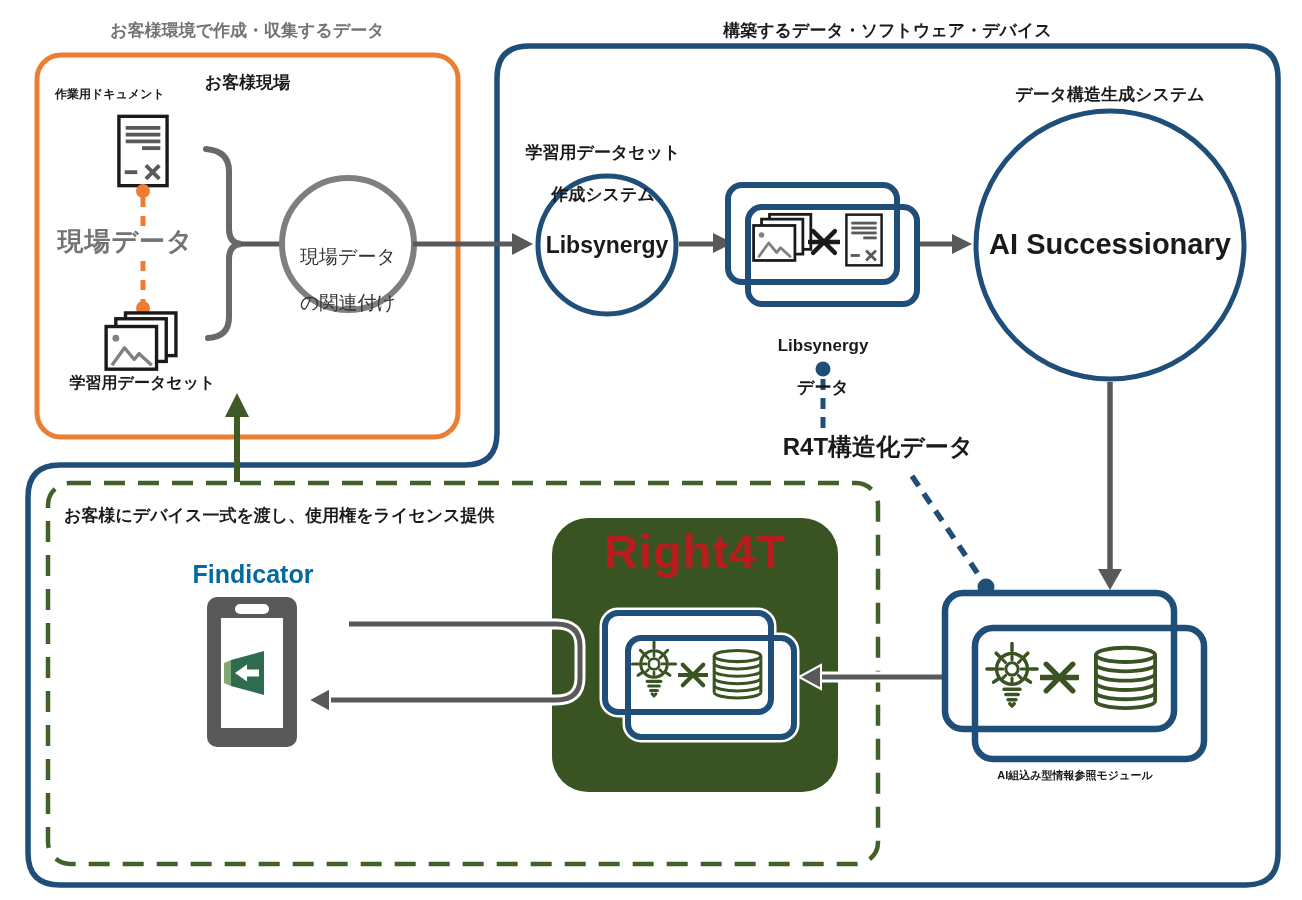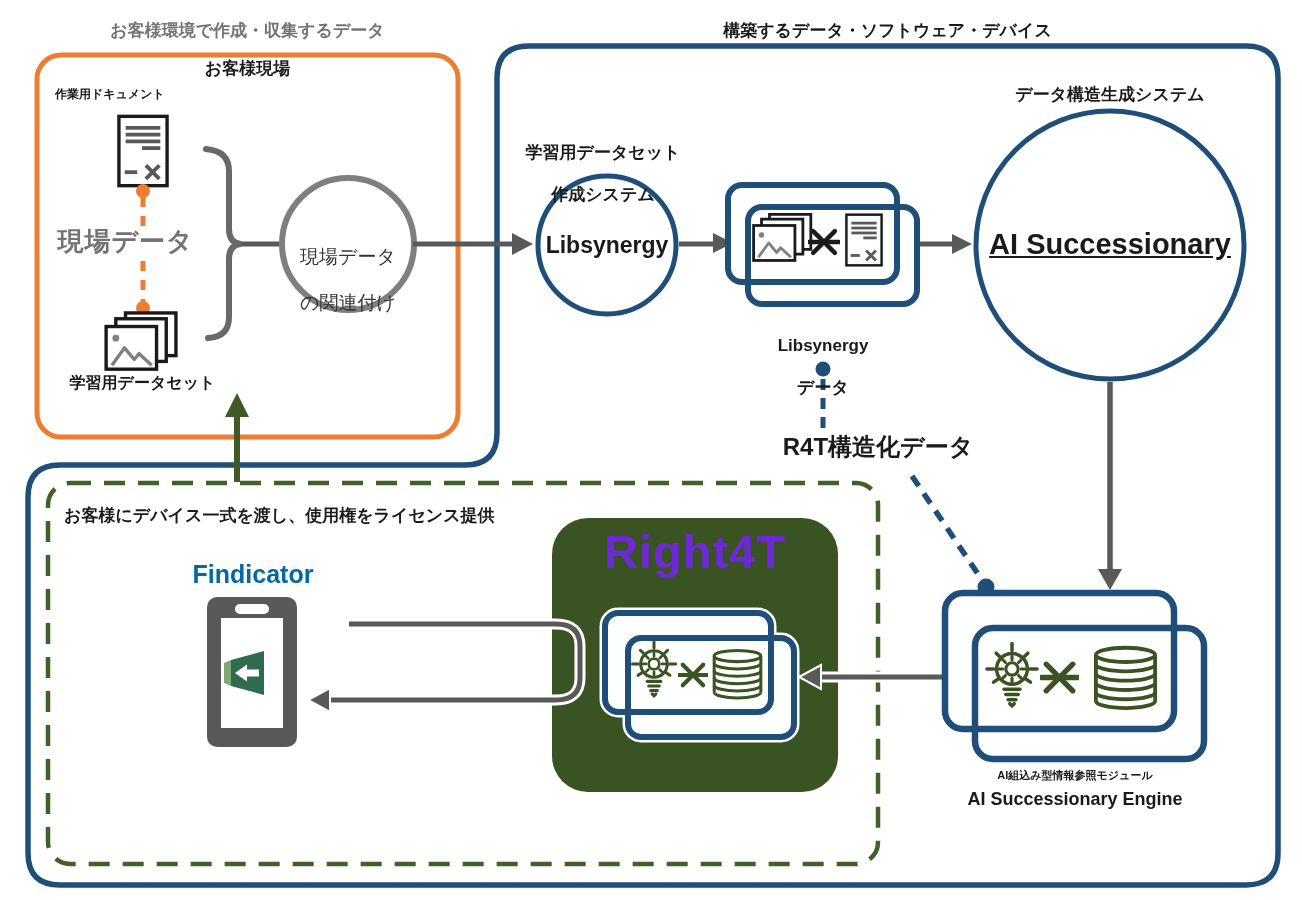--- a/index.html
+++ b/index.html
@@ -4,21 +4,21 @@
 <style>
   html,body{margin:0;padding:0;background:#fff;}
   #stage{position:relative;width:1302px;height:900px;background:#fff;overflow:hidden;
          font-family:"Liberation Sans","DejaVu Sans",sans-serif;color:#1a1a1a;}
   #gfx{position:absolute;left:0;top:0;width:1302px;height:900px;}
   .lbl{position:absolute;white-space:pre-line;}
   .b{font-weight:bold;}
   .ctr{text-align:center;}
   .t-orange{color:#737373;}
   .t-green{color:#0369a1;}
-  .t-white{color:#6d28d9;}
+  .t-white{color:#b91c1c;}
 </style>
 </head>
 <body>
 
 <div id="stage">
 
 <svg id="gfx" viewBox="0 0 1302 900">
   <defs>
     <symbol id="icon-photos" viewBox="0 0 78 66">
       <rect x="22" y="2" width="52" height="44" fill="#fff" stroke="#1a1a1a" stroke-width="3.5"></rect>
@@ -198,21 +198,21 @@
       <rect x="22" y="20.5" width="13" height="7" fill="#fff"></rect>
       <polygon points="11,24 23,15.5 23,32.5" fill="#fff"></polygon>
     </g>
   </g>
 </svg>
 
 <div class="lbl b ctr t-orange" style="left:37px;top:19px;width:421px;font-size:17px;">お客様環境で作成・収集するデータ</div>
 
 <div class="lbl b ctr" style="left:497px;top:19px;width:781px;font-size:17px;">構築するデータ・ソフトウェア・デバイス</div>
 
-<div class="lbl b ctr" style="left:37px;top:57px;width:421px;font-size:17px;">お客様現場</div>
+<div class="lbl b ctr" style="left:37px;top:71px;width:421px;font-size:17px;">お客様現場</div>
 
 <div class="lbl b" style="left:55px;top:86px;font-size:12px;">作業用ドキュメント</div>
 
 <div class="lbl b ctr t-orange" style="left:38px;top:224px;width:175px;font-size:26px;letter-spacing:1px;">現場データ</div>
 
 <div class="lbl b ctr" style="left:50px;top:373px;width:185px;font-size:16px;">学習用データセット</div>
 
 <div class="lbl ctr" style="left:283px;top:222px;width:130px;font-size:19px;line-height:23px;color:#333;">
   <span>現場データ</span><br>
   <span>の関連付け</span>
@@ -220,33 +220,32 @@
 
 <div class="lbl b ctr" style="left:495px;top:121px;width:216px;font-size:17px;line-height:21px;">
   <span>学習用データセット</span><br>
   <span>作成システム</span>
 </div>
 
 <div class="lbl b ctr" style="left:537px;top:232px;width:140px;font-size:23px;">Libsynergy</div>
 
 <div class="lbl b ctr" style="left:995px;top:83px;width:230px;font-size:17px;">データ構造生成システム</div>
 
-<div class="lbl b ctr" style="left:976px;top:228px;width:268px;font-size:29px;text-decoration:underline;">AI Successionary</div>
+<div class="lbl b ctr" style="left:976px;top:228px;width:268px;font-size:29px;">AI Successionary</div>
 
 <div class="lbl b ctr" style="left:763px;top:314px;width:120px;font-size:17px;line-height:21px;">
   <span>Libsynergy</span><br>
   <span>データ</span>
 </div>
 
 <div class="lbl b ctr" style="left:758px;top:431px;width:240px;font-size:24px;">R4T構造化データ</div>
 
 <div class="lbl b" style="left:64px;top:504px;font-size:17px;">お客様にデバイス一式を渡し、使用権をライセンス提供</div>
 
 <div class="lbl b ctr t-green" style="left:183px;top:560px;width:140px;font-size:25px;">Findicator</div>
 
 <div class="lbl b ctr t-white" style="left:552px;top:524px;width:286px;font-size:47px;letter-spacing:1px;">Right4T</div>
 
 
 
 <div class="lbl b ctr" style="left:935px;top:768px;width:280px;font-size:11px;">AI組込み型情報参照モジュール</div>
-<div class="lbl b ctr" style="left:935px;top:789px;width:280px;font-size:18px;">AI Successionary Engine</div>
 
 </div>
 
 </body></html>

